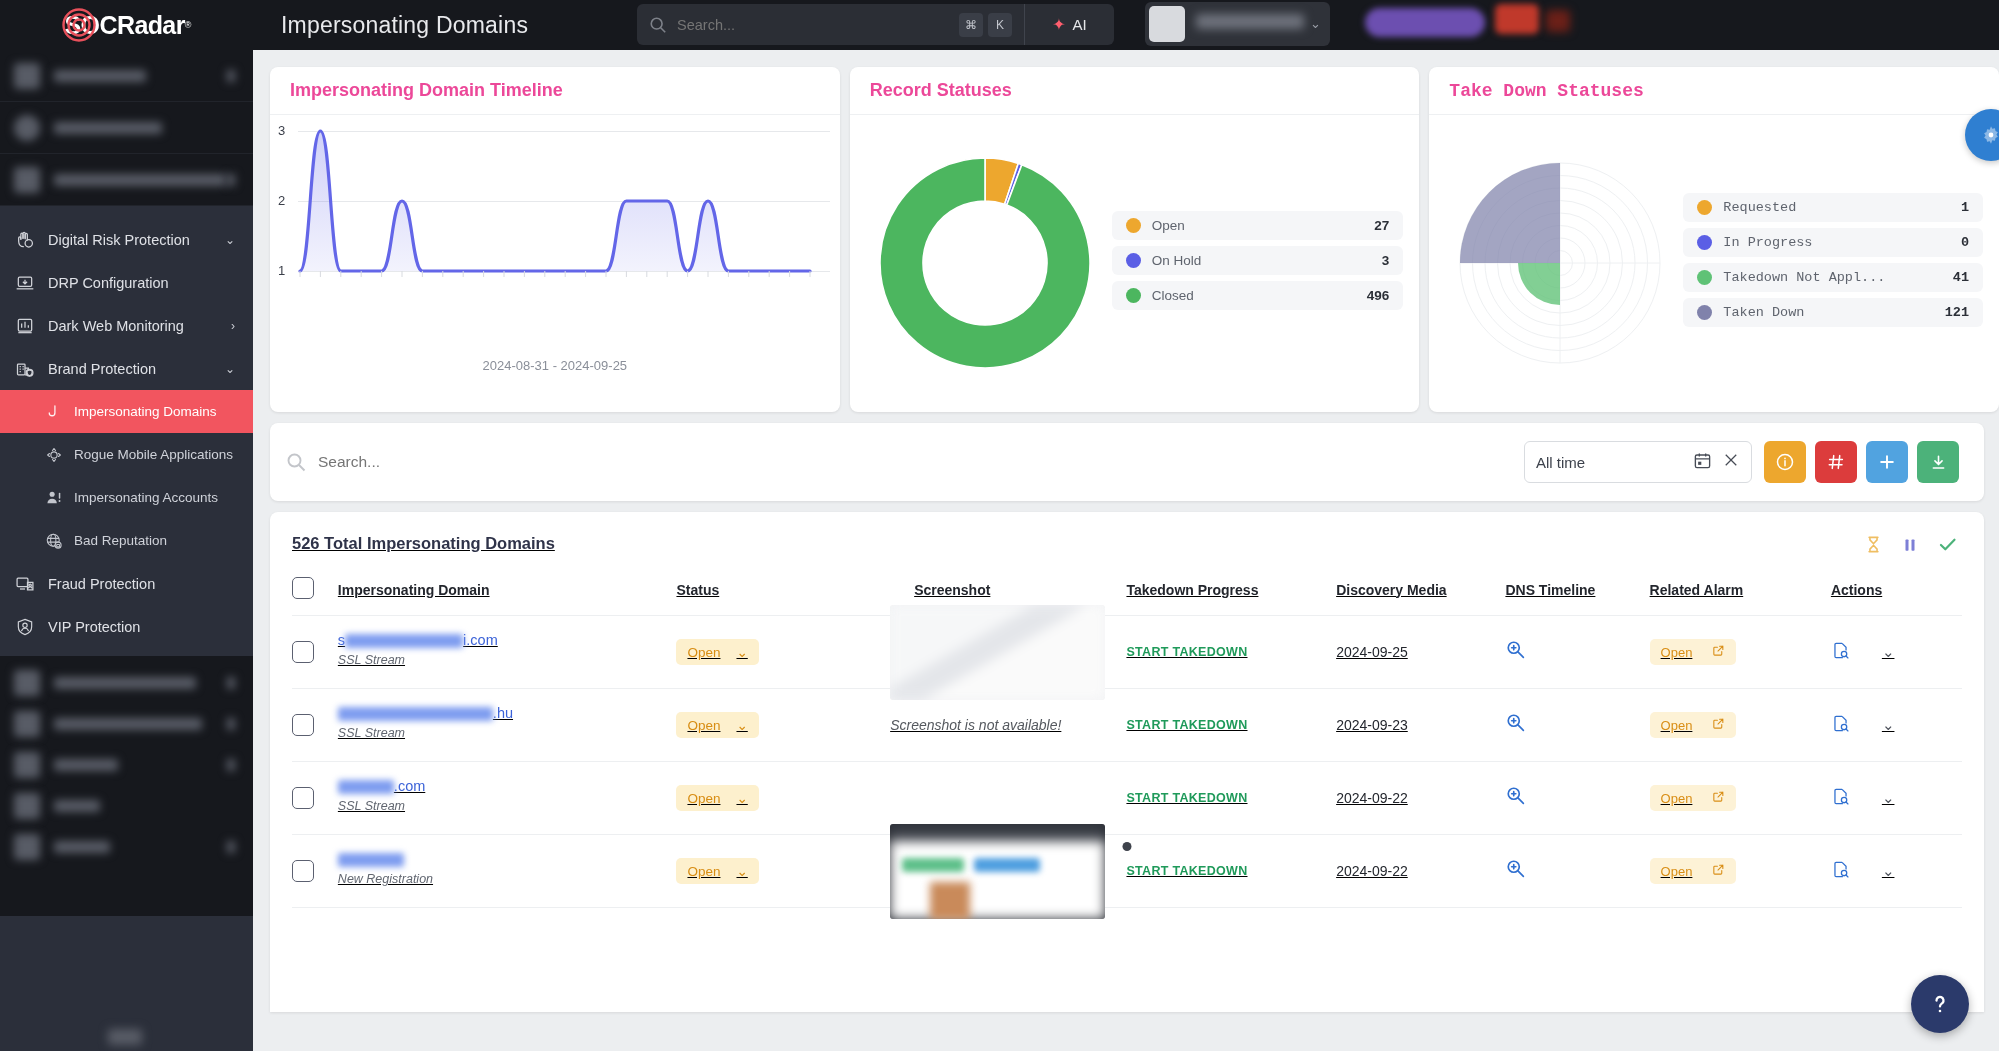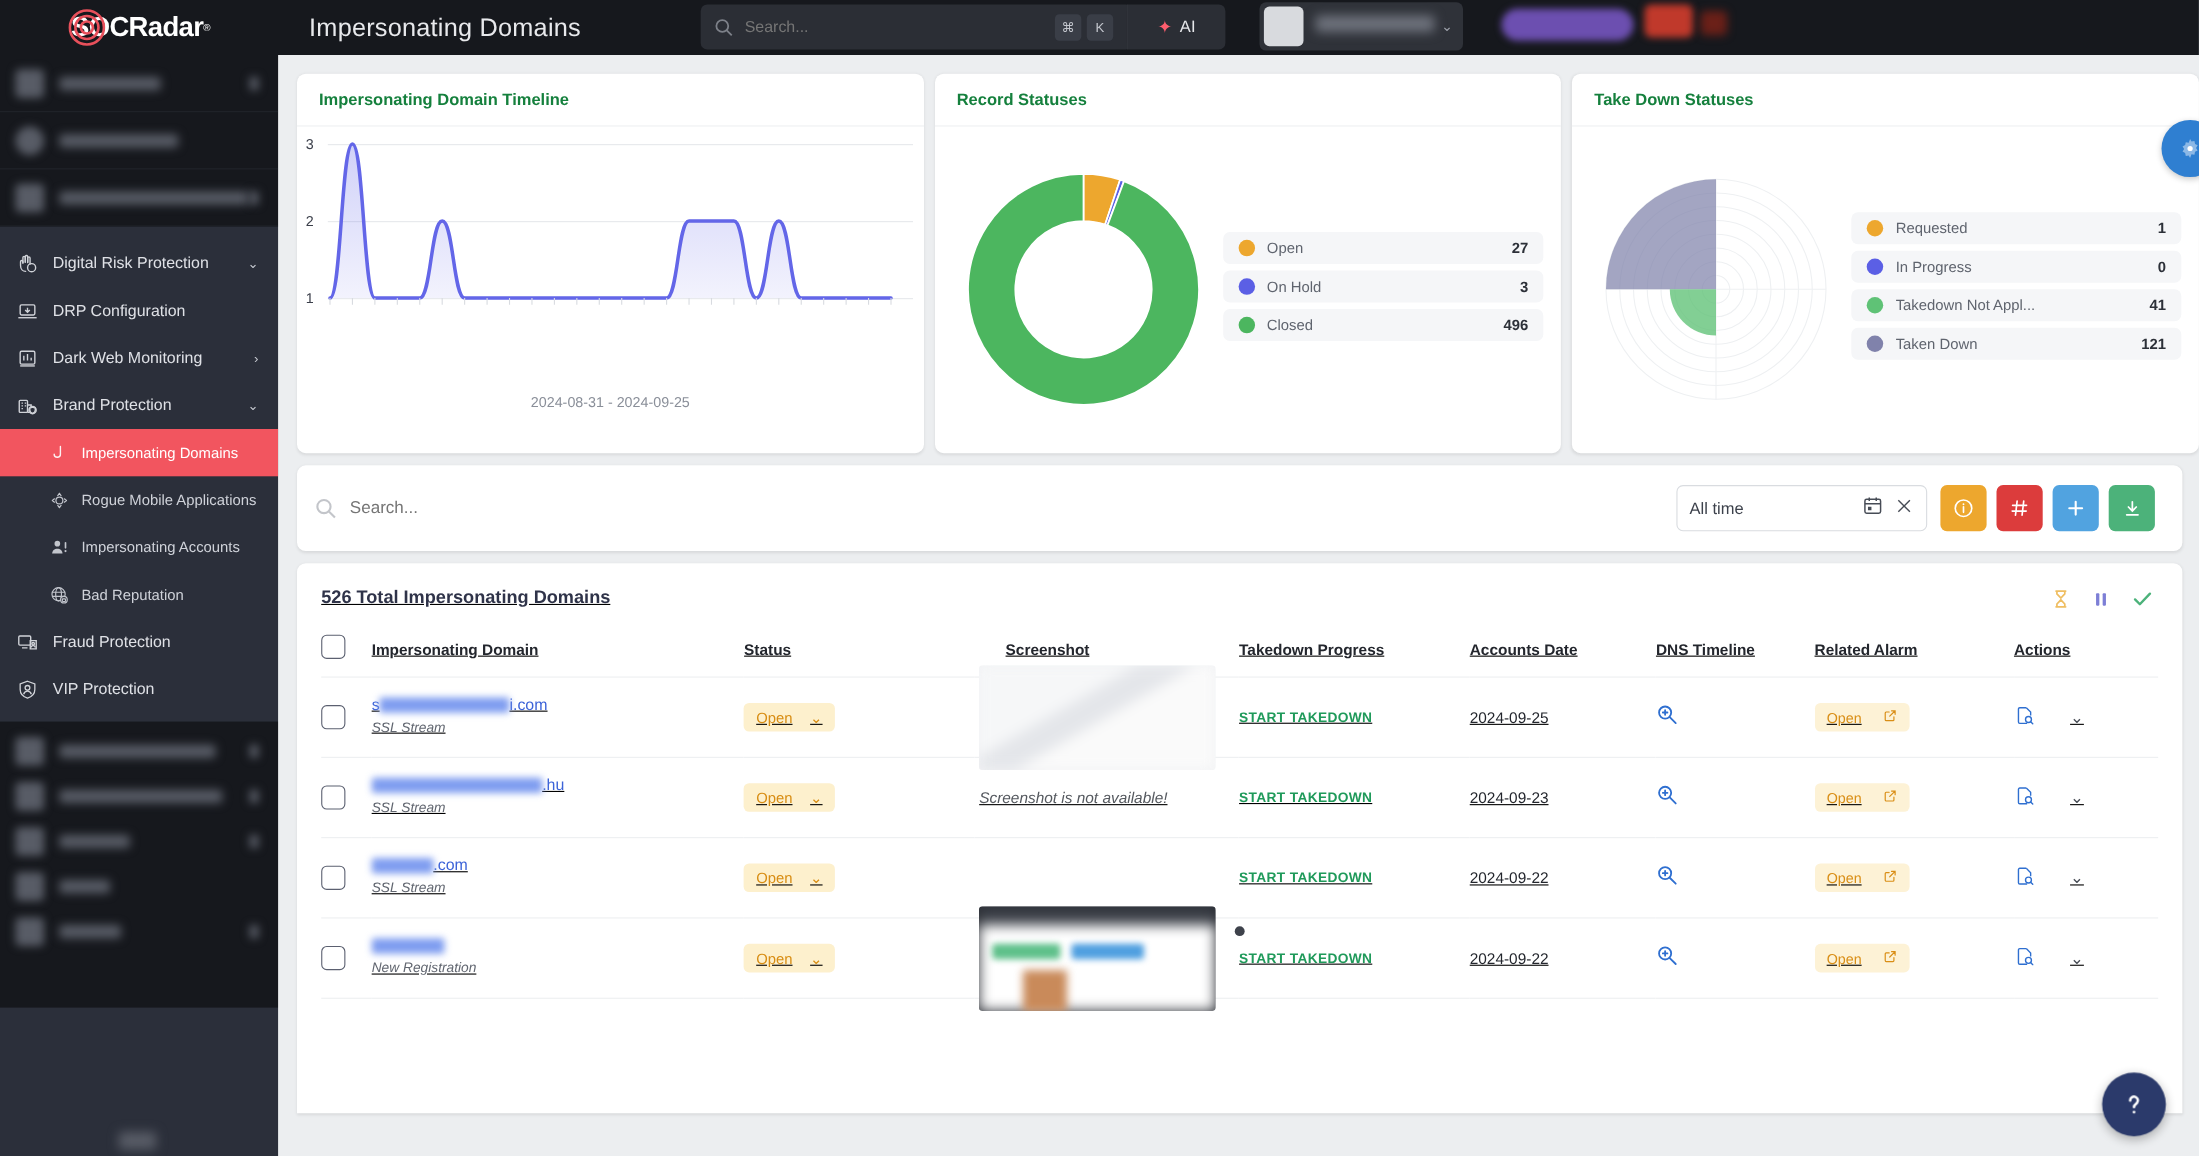--- a/index.html
+++ b/index.html
@@ -60,25 +60,25 @@
   .sb-active { background:#f2555f; color:#fff; }
   .sb-lower { background:#16181d; padding-top:6px; }
   .sb-lower .sb-blurred { border-bottom:none; height:41px; }
 
   
   .main { position:absolute; left:253px; top:50px; width:1746px; height:1001px; background:#eceef0; padding:17px 0 0 17px; }
 
   .cards-row { display:flex; gap:10px; }
   .card { background:#fff; border-radius:8px; box-shadow:0 1px 3px rgba(0,0,0,.09); }
   .card-head { height:48px; display:flex; align-items:center; padding:0 20px; border-bottom:1px solid #eef0f2; }
-  .card-title { font-size:15px; font-weight:bold; color:#15803d; }
+  .card-title { font-size:18px; font-weight:bold; color:#ec4899; }
 
   .c1 { width:572px; height:345px; }
   .c2 { width:572px; height:345px; }
-  .c3 { width:572px; height:345px; position:relative; }
+  .c3 { width:572px; height:345px; position:relative;font-family:Liberation Mono, monospace; }
 
   .chart-body { padding:14px 18px 0 18px; position:relative; height:296px; }
   .ylab { position:absolute; font-size:13px; color:#3b3f4a; }
   .gline { position:absolute; left:28px; right:10px; height:1px; background:#e6e8eb; }
   .xrange { position:absolute; bottom:38px; left:0; right:0; text-align:center; font-size:13px; color:#8a8f99; }
 
   .donut-wrap { display:flex; align-items:center; height:296px; padding:0 16px; }
   .legend { flex:1; margin-left:8px; }
   .legend-row { display:flex; align-items:center; height:29px; background:#f5f6f8; border-radius:6px; padding:0 14px; margin-bottom:6px; }
   .legend-dot { width:15px;height:15px;border-radius:50%;margin-right:11px;flex:none; }
@@ -559,21 +559,21 @@
       </colgroup>
       <thead>
         <tr>
           <th>
             <span class="chk"></span>
           </th>
           <th>Impersonating Domain</th>
           <th>Status</th>
           <th style="padding-left:28px">Screenshot</th>
           <th>Takedown Progress</th>
-          <th>Accounts Date</th>
+          <th>Discovery Media</th>
           <th>DNS Timeline</th>
           <th>Related Alarm</th>
           <th>Actions</th>
         </tr>
       </thead>
       <tbody id="tbody">
           <tr>
       <td>
               <div class="row-in">
                 <span class="chk"></span>

